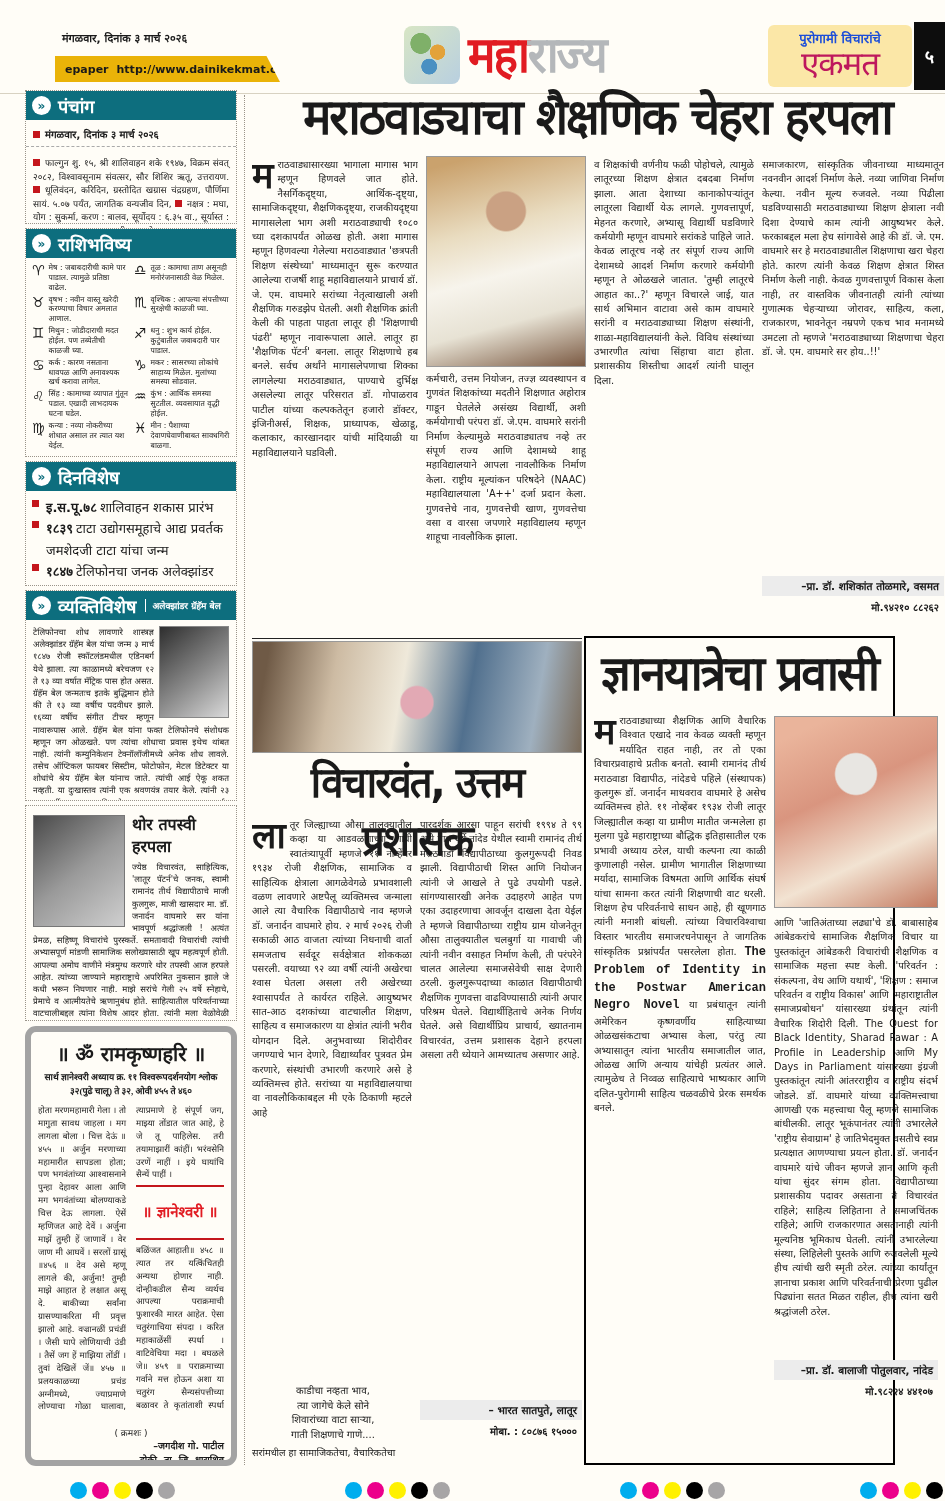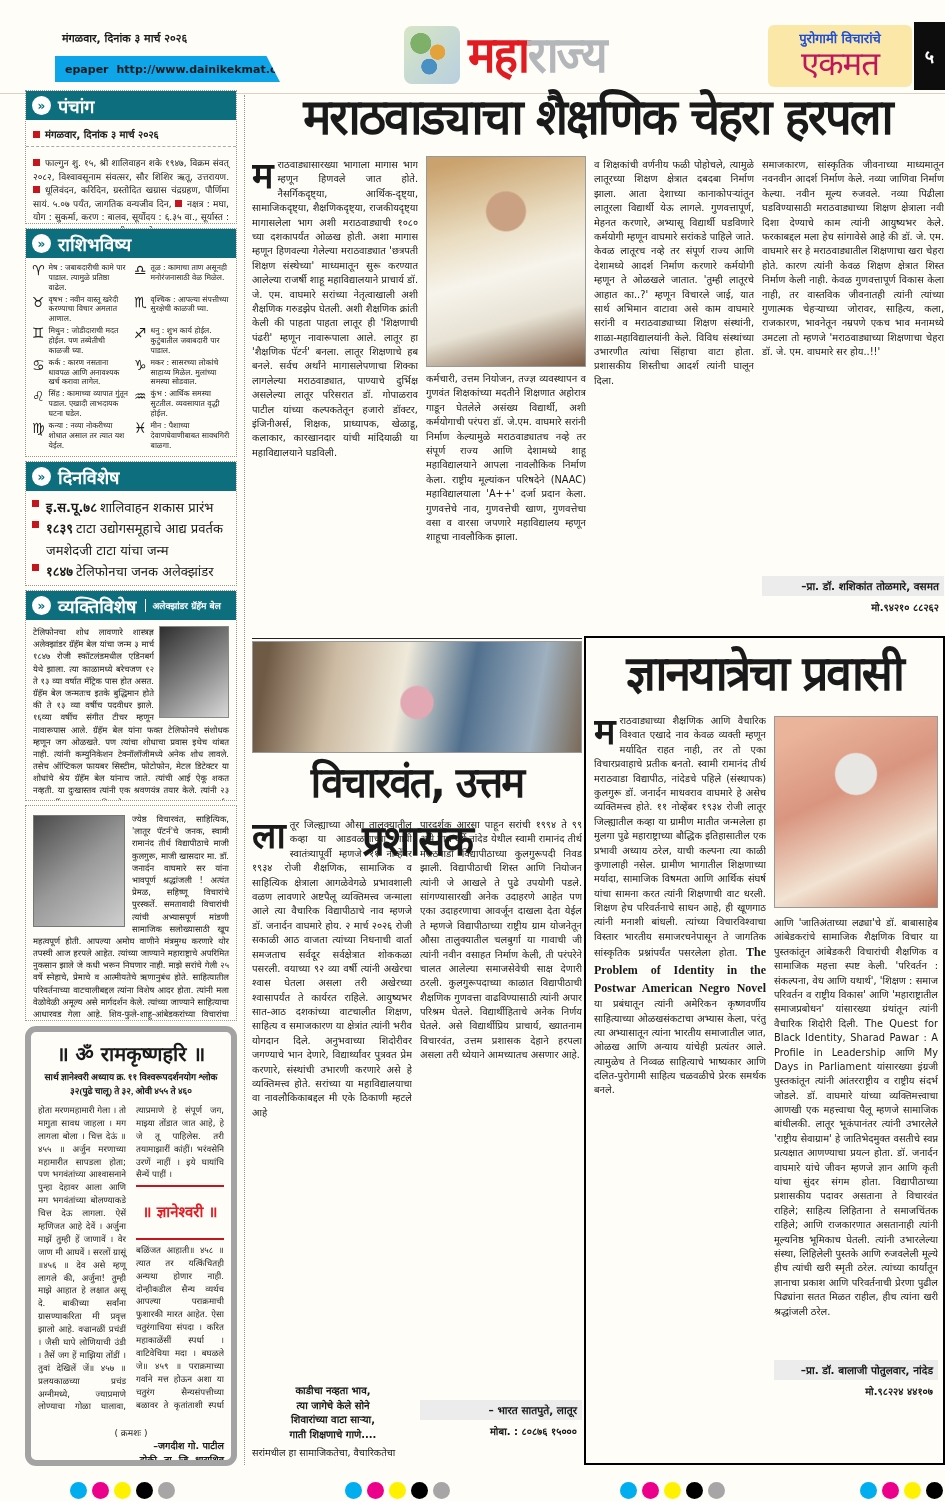--- a/index.html
+++ b/index.html
@@ -2,21 +2,21 @@
 <html><head>
 <meta charset="utf-8">
 <style>
   html,body{margin:0;padding:0;background:#e9e7e0;}
   *{box-sizing:border-box;}
   .page{position:relative;width:945px;height:1501px;background:#fffdf7;margin:0 auto;overflow:hidden;
         font-family:"DejaVu Sans","Liberation Sans",sans-serif;color:#1a1a1a;}
   
   .hdr{position:absolute;left:0;top:18px;width:945px;height:76px;border-bottom:1px solid #d8d2c2;}
   .hdr-date{position:absolute;left:62px;top:12px;font-size:11px;font-weight:bold;}
-  .epaper{position:absolute;left:55px;top:38px;width:225px;height:26px;background:#0ea5e9;
+  .epaper{position:absolute;left:55px;top:38px;width:225px;height:26px;background:#eab308;
           clip-path:polygon(0 0,94% 0,100% 100%,0 100%);display:flex;align-items:center;padding-left:10px;
           font-size:11px;font-weight:bold;gap:4px;}
   .epaper .globe{width:11px;height:11px;border-radius:50%;background:#e11b22;display:inline-block;}
   .mast{position:absolute;left:404px;top:4px;height:66px;display:flex;align-items:center;}
   .mast-map{width:56px;height:58px;border-radius:8px;background:
       radial-gradient(circle at 30% 30%,#7fb069 18%,transparent 19%),
       radial-gradient(circle at 60% 45%,#e3a23a 16%,transparent 17%),
       radial-gradient(circle at 45% 70%,#4a90c2 15%,transparent 16%),
       linear-gradient(135deg,#d8e6c5,#b8cfe0);}
   .mast-title{font-size:46px;font-weight:900;letter-spacing:-2px;line-height:1;transform:scaleY(1.08);margin-left:8px;}
@@ -75,27 +75,27 @@
       radial-gradient(circle at 50% 55%,#e2a9b4 9%,transparent 10%),
       linear-gradient(100deg,#6f5a46 5%,#cdbba3 25%,#efe9da 45%,#51708e 65%,#9fb0bf 85%,#7a6a58);}
   .ph-portrait{background:
       radial-gradient(circle at 50% 30%,#e8e6e2 13%,transparent 14%),
       linear-gradient(155deg,#eab49b 10%,#d9957f 40%,#f2e3d2 70%,#c47a60);}
   .hrline{position:absolute;left:252px;top:638px;width:330px;border-top:1.5px solid #222;}
   .byline-bar{background:#ececec;font-weight:bold;text-align:right;font-size:10.5px;padding:3px 5px;}
   .phone{font-weight:bold;text-align:right;font-size:10px;padding:4px 5px 0 0;}
   .sub-headline{position:absolute;left:252px;top:755px;width:330px;text-align:center;font-size:40px;
                 font-weight:900;letter-spacing:-2px;transform:scaleY(1.05);}
-  .verse{position:absolute;left:252px;top:1384px;width:162px;text-align:center;font-weight:bold;
+  .verse{position:absolute;left:252px;top:1384px;width:162px;text-align:center;font-weight:normal;
          font-size:10px;line-height:1.45;}
   .after-verse{position:absolute;left:252px;top:1446px;width:162px;font-size:9.6px;text-align:justify;overflow:hidden;height:18px;}
-  .prv{position:absolute;left:584px;top:636px;width:361px;height:829px;border:2px solid #000;background:#fffdf7;}
+  .prv{position:absolute;left:584px;top:636px;width:311px;height:829px;border:2px solid #000;background:#fffdf7;}
   .prv-head{position:absolute;left:0;top:2px;width:100%;text-align:center;font-size:46px;font-weight:900;
             letter-spacing:-2px;transform:scaleY(1.05);}
-  .eng{font-weight:bold;font-size:12px;font-family:Liberation Serif, serif;}
+  .eng{font-weight:bold;font-size:12px;font-family:Liberation Mono, monospace;}
   
   .dots{position:absolute;top:1482px;display:flex;gap:5px;}
   .dot{width:17px;height:17px;border-radius:50%;}
   .d0{background:#00adee}.d1{background:#ec008b}.d2{background:#fff100}.d3{background:#000}.d4{background:#a7a5a6}
 </style>
 </head>
 <body>
 
 <div class="page">
 
@@ -228,20 +228,21 @@
       <span class="sb-sub">अलेक्झांडर ग्रॅहॅम बेल</span>
     </div>
     <div class="vy-body">
       <div class="vy-photo"></div>
       <span>टेलिफोनचा शोध लावणारे शास्त्रज्ञ अलेक्झांडर ग्रॅहॅम बेल यांचा जन्म ३ मार्च १८४७ रोजी स्कॉटलंडमधील एडिनबर्ग येथे झाला. त्या काळामध्ये बरेचजण १२ ते १३ व्या वर्षात मॅट्रिक पास होत असत. ग्रॅहॅम बेल जन्मतःच इतके बुद्धिमान होते की ते १३ व्या वर्षीच पदवीधर झाले. १६व्या वर्षीच संगीत टीचर म्हणून नावारूपास आले. ग्रॅहॅम बेल यांना फक्त टेलिफोनचे संशोधक म्हणून जग ओळखते. पण त्यांचा शोधाचा प्रवास इथेच थांबत नाही. त्यांनी कम्युनिकेशन टेक्नॉलॉजीमध्ये अनेक शोध लावले. तसेच ऑप्टिकल फायबर सिस्टीम, फोटोफोन, मेटल डिटेक्टर या शोधांचे श्रेय ग्रॅहॅम बेल यांनाच जाते. त्यांची आई ऐकू शकत नव्हती. या दुःखास्तव त्यांनी एक श्रवणयंत्र तयार केले. त्यांनी २३ व्या वर्षी एक असा पियानो बनवला ज्याचा आवाज दूरपर्यंत जाईल. मग त्यामध्ये अजून सुधारणा करत करत त्यांनी एक असे यंत्र बनवले की दूरच्या प्रदेशातील दोन व्यक्ती एकमेकांशी बोलू शकतील, हेच पहिले टेलिफोनचे मॉडेल ठरले. अशा या संशोधकाचे २ ऑगस्ट १९२२ मध्ये निधन झाले.</span>
     </div>
   </div>
 
   <div class="sb sb-box ob-box" style="top:805px;height:216px;overflow:hidden;">
     <div class="ob-photo"></div>
+    <div class="ob-title">थोर तपस्वी हरपला</div>
     <div class="ob-body">ज्येष्ठ विचारवंत, साहित्यिक, 'लातूर पॅटर्न'चे जनक, स्वामी रामानंद तीर्थ विद्यापीठाचे माजी कुलगुरू, माजी खासदार मा. डॉ. जनार्दन वाघमारे सर यांना भावपूर्ण श्रद्धांजली ! अत्यंत प्रेमळ, सहिष्णू विचारांचे पुरस्कर्ते. समतावादी विचारांची त्यांची अभ्यासपूर्ण मांडणी सामाजिक सलोख्यासाठी खूप महत्वपूर्ण होती. आपल्या अमोघ वाणीने मंत्रमुग्ध करणारे थोर तपस्वी आज हरपले आहेत. त्यांच्या जाण्याने महाराष्ट्राचे अपरिमित नुकसान झाले जे कधी भरून निघणार नाही. माझे सरांचे गेली २५ वर्षे स्नेहाचे, प्रेमाचे व आत्मीयतेचे ऋणानुबंध होते. साहित्यातील परिवर्तनाच्या वाटचालीबद्दल त्यांना विशेष आदर होता. त्यांनी मला वेळोवेळी अमूल्य असे मार्गदर्शन केले. त्यांच्या जाण्याने साहित्याचा आधारवड गेला आहे. शिव-फुले-शाहू-आंबेडकरांच्या विचारांचा प्रचार व प्रसार करणे हीच त्यांना खरी श्रद्धांजली ठरेल !</div>
 
   </div>
 
   <div class="sb dn-box" style="top:1026px;height:440px;overflow:hidden;">
     <div class="dn-title">॥ ॐ रामकृष्णहरि ॥</div>
     <div class="dn-sub">सार्थ ज्ञानेश्वरी अध्याय क्र. ११ विश्वरूपदर्शनयोग श्लोक ३२(पुढे चालू) ते ३२, ओवी ४५५ ते ४६०</div>
     <div class="dn-cols">
       <span>होता मरणमहामारी गेला । तो मागुता सावध जाहला । मग लागला बोला । चित्त देऊं ॥ ४५५ ॥ अर्जुन मरणाच्या महामारीत सापडला होता; पण भगवंतांच्या आश्वासनाने पुन्हा देहावर आला आणि मग भगवंतांच्या बोलण्याकडे चित्त देऊ लागला. ऐसें म्हणिजत आहे देवें । अर्जुना माझें तुम्ही हें जाणावें । वेर जाण मी आघवें । सरलों ग्रासूं ॥४५६ ॥ देव असे म्हणू लागले की, अर्जुना! तुम्ही माझे आहात हे लक्षात असू दे. बाकीच्या सर्वांना ग्रासण्याकरिता मी प्रवृत्त झालो आहे. वज्रानळीं प्रचंडीं । जैसी घापे लोणियाची उंडी । तैसें जग हें माझिया तोंडीं । तुवां देखिलें जें॥ ४५७ ॥ प्रलयकाळच्या प्रचंड अग्नीमध्ये, ज्याप्रमाणे लोण्याचा गोळा घालावा, त्याप्रमाणे हे संपूर्ण जग, माझ्या तोंडात जात आहे, हे जे तू पाहिलेस. तरी तयामाझारीं कांहीं। भरंवसेनि उरणें नाहीं । इये घायांचि सैन्यें पाहीं ।</span>
       <div class="dn-logo">॥ ज्ञानेश्वरी ॥</div>

